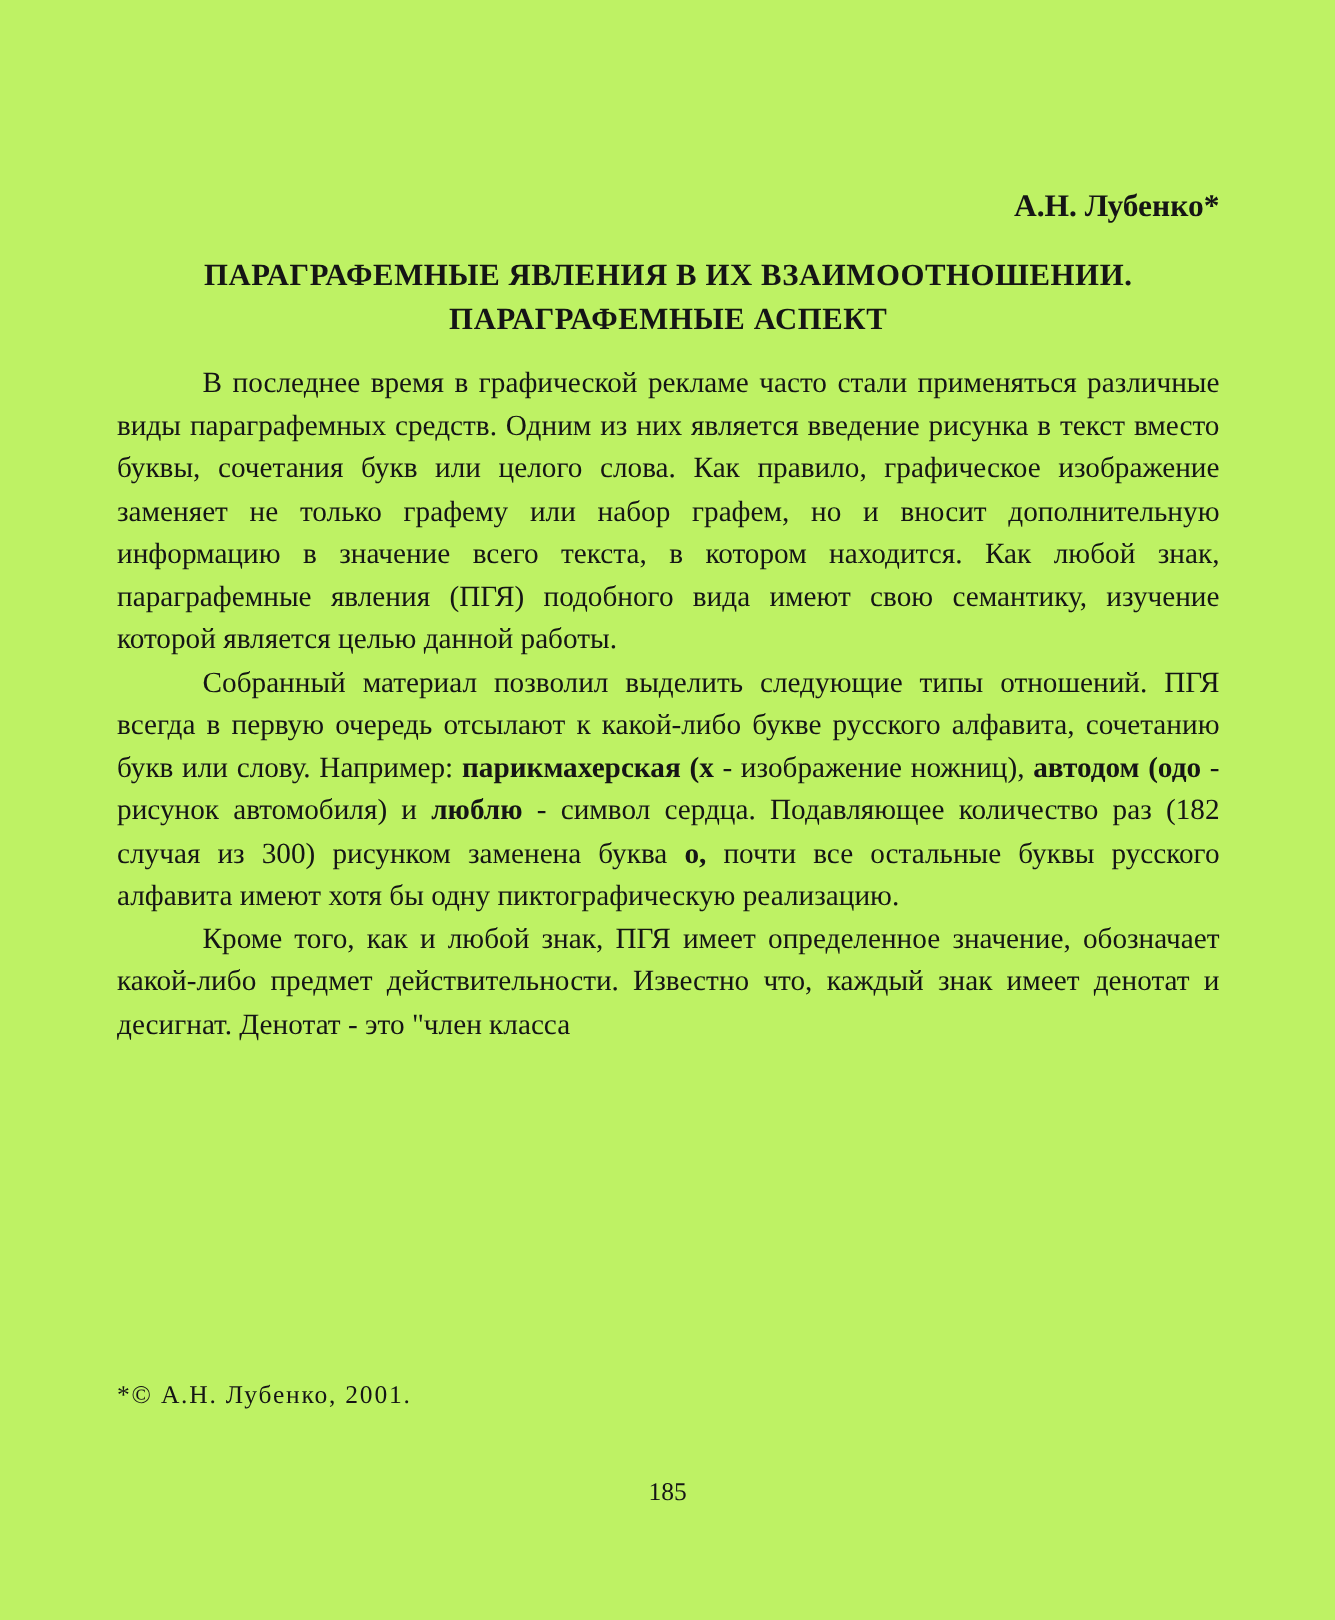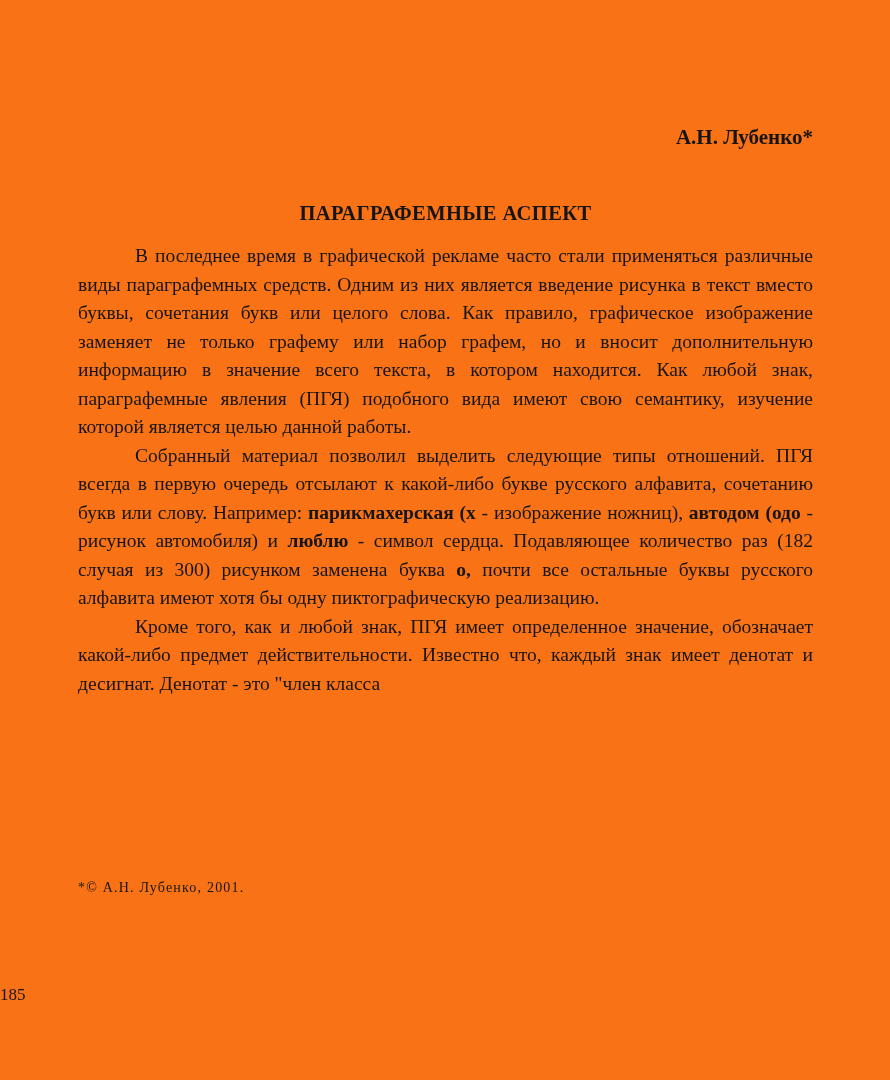--- a/index.html
+++ b/index.html
@@ -4,21 +4,21 @@
 <style>
   html, body {
     margin: 0;
     padding: 0;
     background: #ffffff;
   }
   .page {
     position: relative;
     width: 890px;
     height: 1080px;
-    background: #f97316;
+    background: #bef264;
     font-family: "Liberation Serif", "DejaVu Serif", serif;
     color: #151515;
     overflow: hidden;
     box-sizing: border-box;
   }
   .content {
     position: absolute;
     left: 78px;
     top: 0;
     width: 735px;
@@ -49,42 +49,42 @@
   .body-text p {
     margin: 0;
     text-indent: 57px;
   }
   .bi {
     font-weight: bold;
   }
   .footnote {
     position: absolute;
     left: 78px;
-    top: 880px;
+    top: 920px;
     width: 735px;
-    font-size: 14px;
+    font-size: 17px;
     letter-spacing: 1.2px;
   }
   .page-number {
     position: absolute;
     left: 0;
     top: 985px;
     width: 100%;
-    text-align: left;
+    text-align: center;
     font-size: 17px;
   }
 </style>
 </head>
 <body>
 
 <div class="page">
   <div class="content">
     <div class="author">А.Н. Лубенко*</div>
     <h1 class="title">
-      <br>
+      <span>ПАРАГРАФЕМНЫЕ ЯВЛЕНИЯ В ИХ ВЗАИМООТНОШЕНИИ.</span><br>
       <span>ПАРАГРАФЕМНЫЕ АСПЕКТ</span>
     </h1>
     <div class="body-text" id="paragraphs">
         <p><span>В последнее время в графической рекламе часто стали применяться различные виды параграфемных средств. Одним из них является введение рисунка в текст вместо буквы, сочетания букв или целого слова. Как правило, графическое изображение заменяет не только графему или набор графем, но и вносит дополнительную информацию в значение всего текста, в котором находится. Как любой знак, параграфемные явления (ПГЯ) подобного вида имеют свою семантику, изучение которой является целью данной работы.</span></p>
         <p><span>Собранный материал позволил выделить следующие типы отношений. ПГЯ всегда в первую очередь отсылают к какой-либо букве русского алфавита, сочетанию букв или слову. Например: </span><span class="bi">парикмахерская (х</span><span> - изображение ножниц), </span><span class="bi">автодом (одо</span><span> - рисунок автомобиля) и </span><span class="bi">люблю</span><span> - символ сердца. Подавляющее количество раз (182 случая из 300) рисунком заменена буква </span><span class="bi">о,</span><span> почти все остальные буквы русского алфавита имеют хотя бы одну пиктографическую реализацию.</span></p>
         <p><span>Кроме того, как и любой знак, ПГЯ имеет определенное значение, обозначает какой-либо предмет действительности. Известно что, каждый знак имеет денотат и десигнат. Денотат -  это "член класса</span></p>
       </div>
   </div>
   <div class="footnote">*© А.Н. Лубенко, 2001.</div>
   <div class="page-number">185</div>

